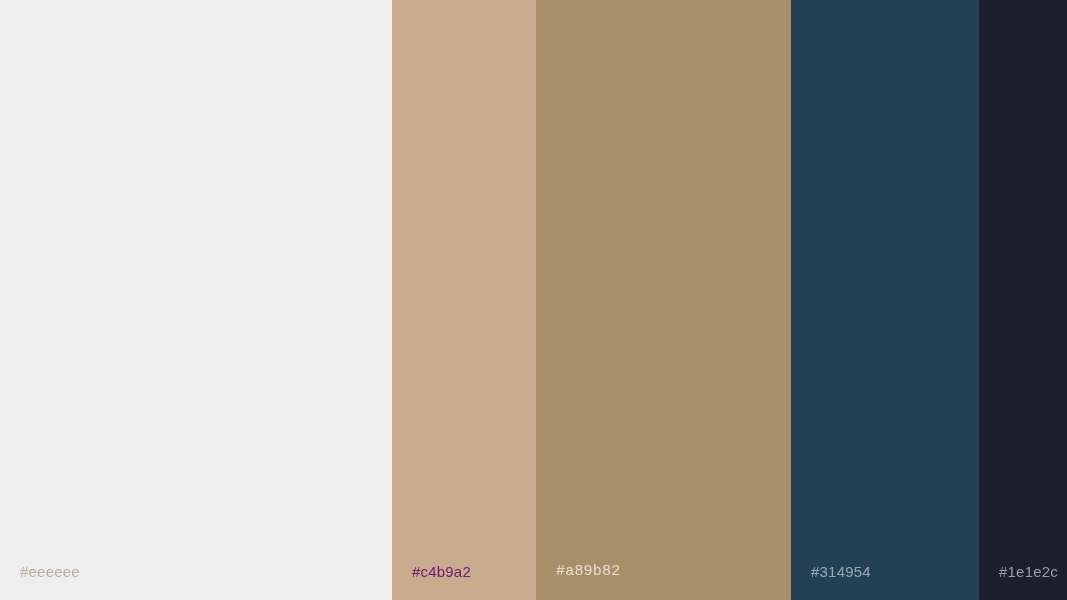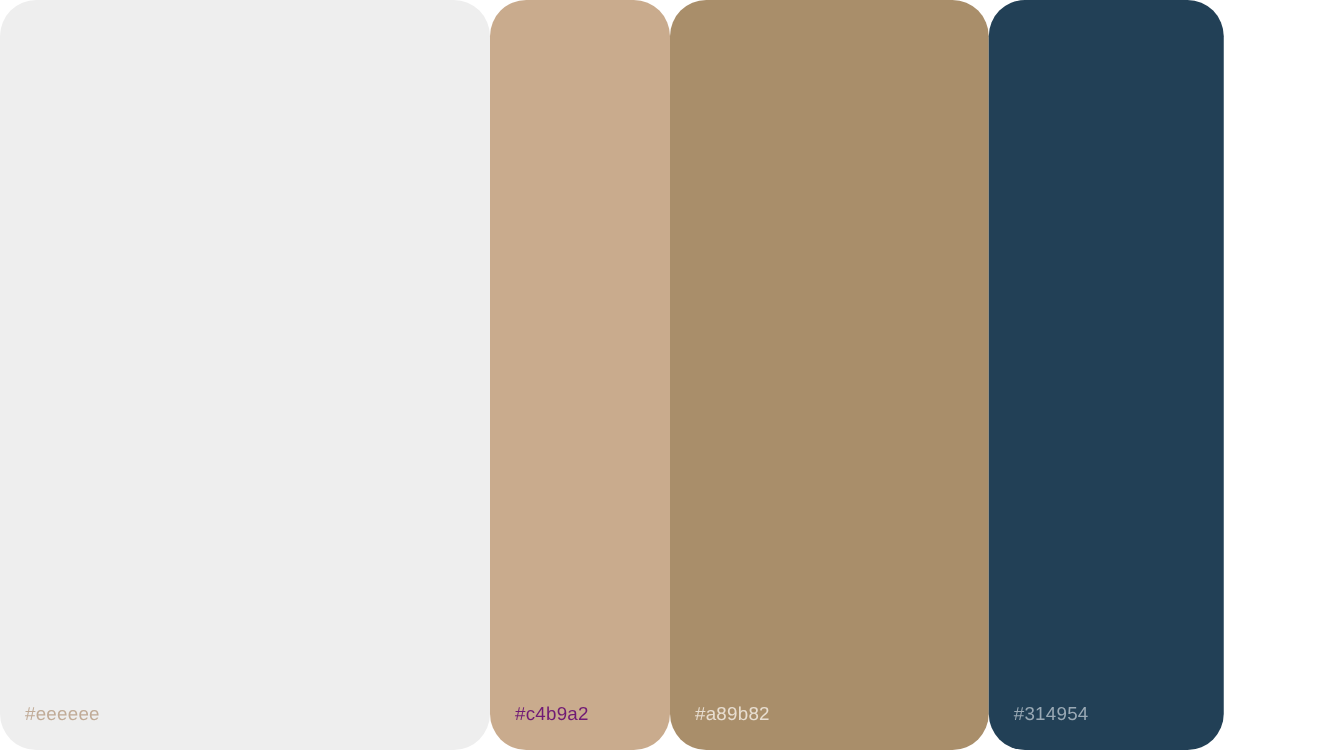--- a/index.html
+++ b/index.html
@@ -19,21 +19,20 @@
     width: 1067px;
     height: 600px;
     align-items: stretch;
   }
 
   .swatch {
     position: relative;
     height: 100%;
     flex: 0 0 auto;
     overflow: hidden;
-    border-radius: 29px;
   }
 
   .swatch-label {
     position: absolute;
     left: 20px;
     bottom: 21px;
     font-size: 15px;
     line-height: 15px;
     letter-spacing: 0.2px;
     white-space: nowrap;
@@ -48,21 +47,24 @@
 
   <div class="swatch" style="background: rgb(238, 238, 238); width: 392px;">
     <span class="swatch-label" style="color: rgb(192, 171, 151);">#eeeeee</span>
   </div>
 
   <div class="swatch" style="background: rgb(201, 171, 141); width: 144px;">
     <span class="swatch-label" style="color: #701a75;">#c4b9a2</span>
   </div>
 
   <div class="swatch" style="background: rgb(169, 142, 106); width: 255px;">
-    <span class="swatch-label" style="color: rgb(232, 222, 209);">#a89b82</span>
+    <span class="swatch-label" style="color: rgb(232, 222, 209); font-family: Liberation Mono, monospace;">#a89b82</span>
   </div>
 
   <div class="swatch" style="background: rgb(34, 64, 86); width: 188px;">
     <span class="swatch-label" style="color: rgb(154, 169, 181);">#314954</span>
   </div>
 
+  <div class="swatch" style="background: rgb(30, 30, 44); width: 88px;">
+    <span class="swatch-label" style="color: rgb(156, 156, 171);">#1e1e2c</span>
+  </div>
 
 </div>
 
 </body></html>

